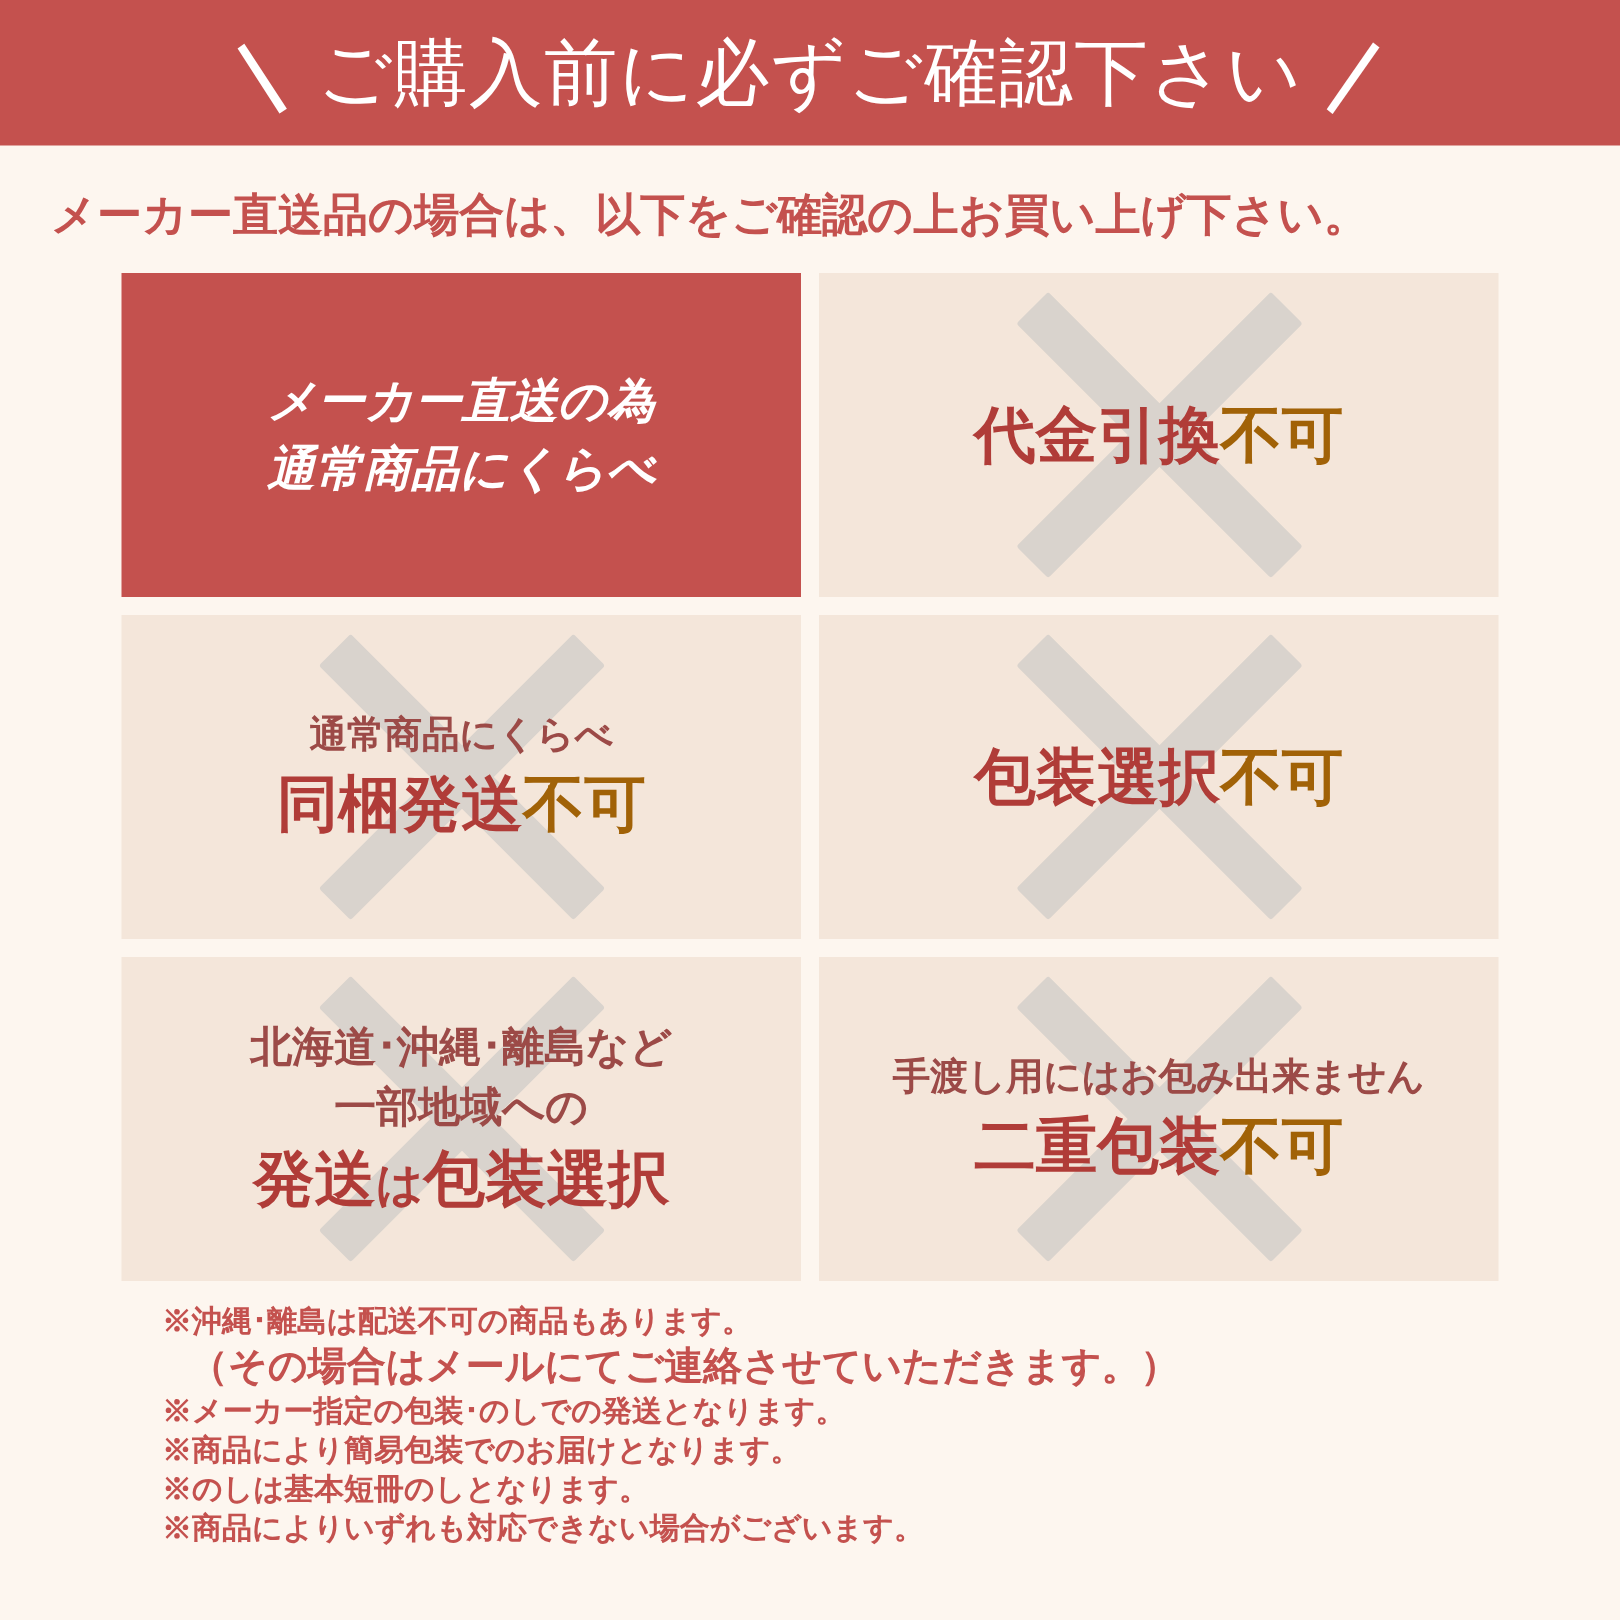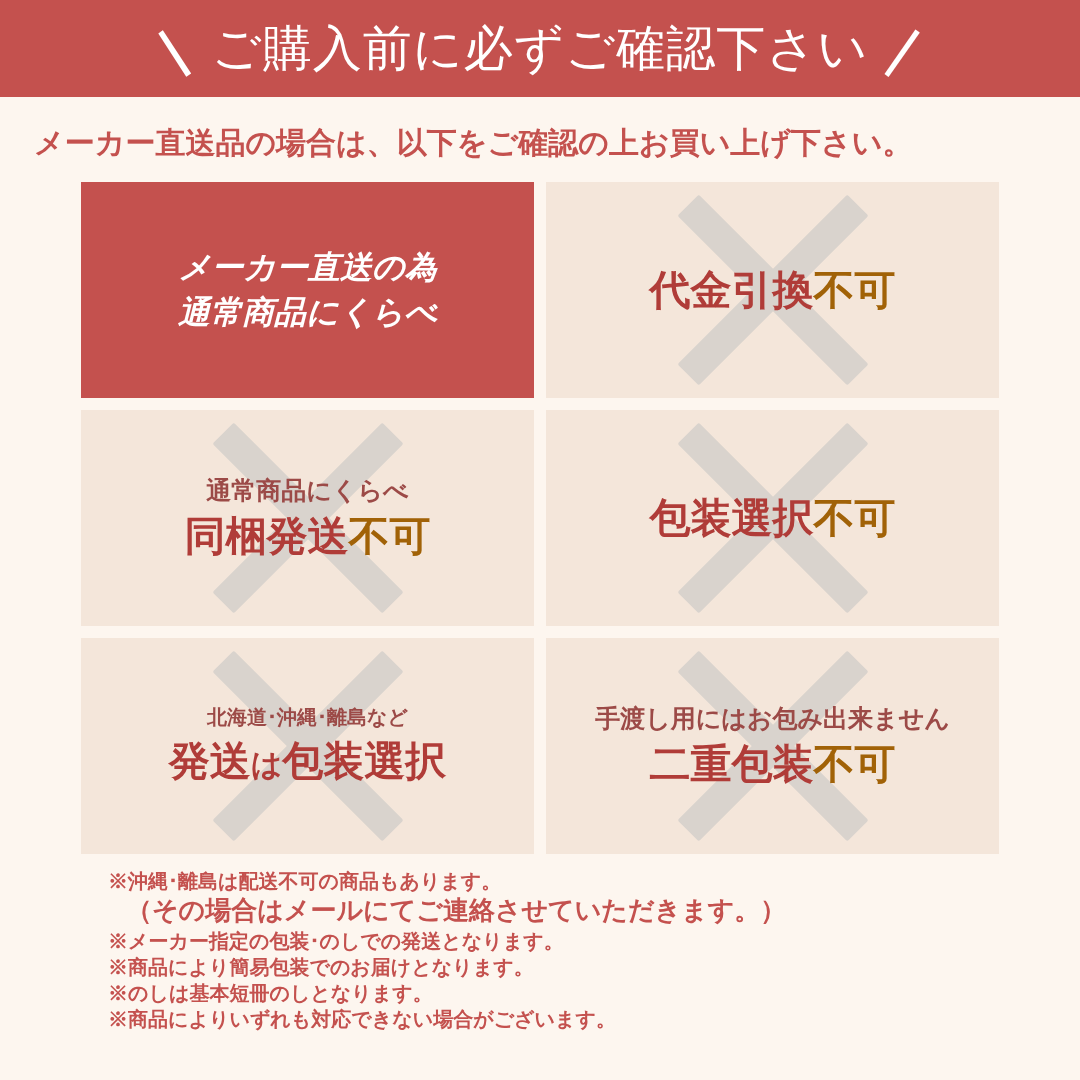--- a/index.html
+++ b/index.html
@@ -116,21 +116,21 @@
     line-height: 1.28;
   }
   .sub-line {
     color: #9c4a47;
     font-size: 25px;
     font-weight: bold;
     margin-bottom: 4px;
     white-space: nowrap;
   }
   .sub-line.small {
-    font-size: 20px;
+    font-size: 28px;
   }
   .main-line {
     font-size: 41px;
     font-weight: bold;
     color: #b03c38;
     white-space: nowrap;
     letter-spacing: 0px;
   }
   .main-line .muted {
     color: #a16207;
@@ -234,20 +234,21 @@
       </div>
     </div>
 
     <div class="cell">
       <div class="xmark">
           <span class="a"></span>
           <span class="b"></span>
         </div>
       <div class="content">
         <div class="sub-line small">北海道･沖縄･離島など</div>
+        <div class="sub-line small">一部地域への</div>
         <div class="main-line">
           <span>発送</span><span class="mid">は</span><span>包装選択</span>
         </div>
       </div>
     </div>
 
     <div class="cell">
       <div class="xmark">
           <span class="a"></span>
           <span class="b"></span>

